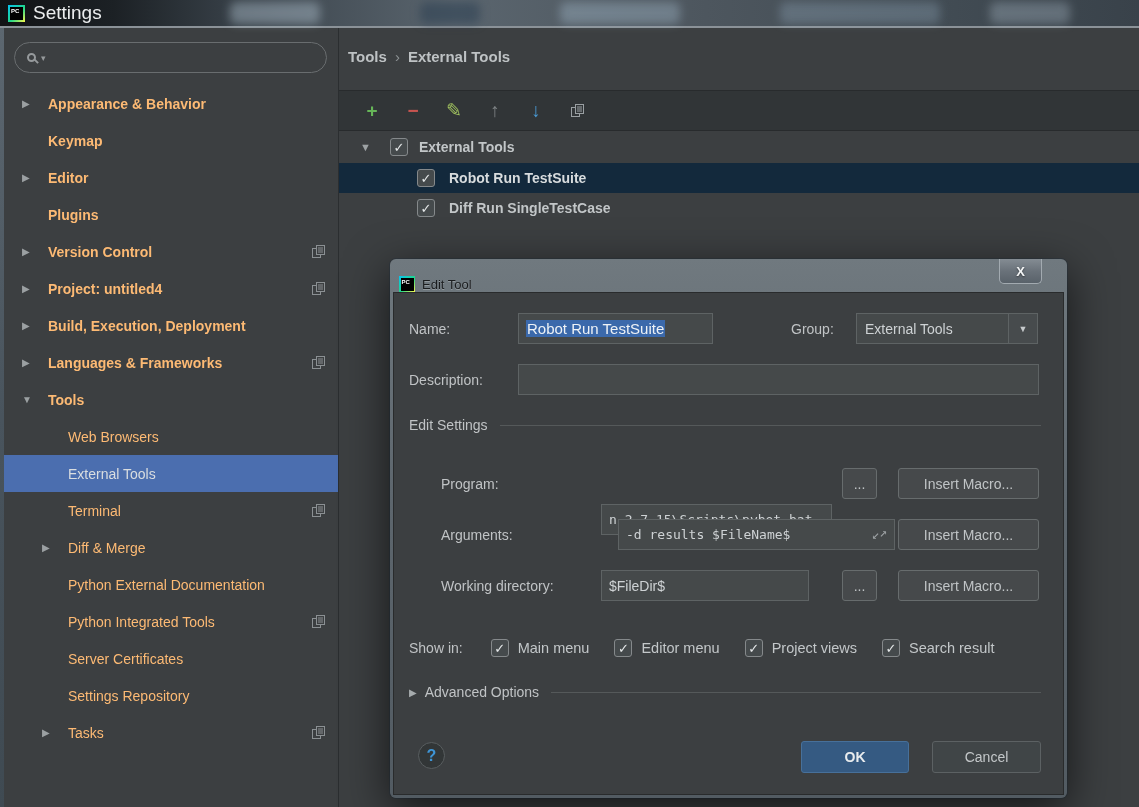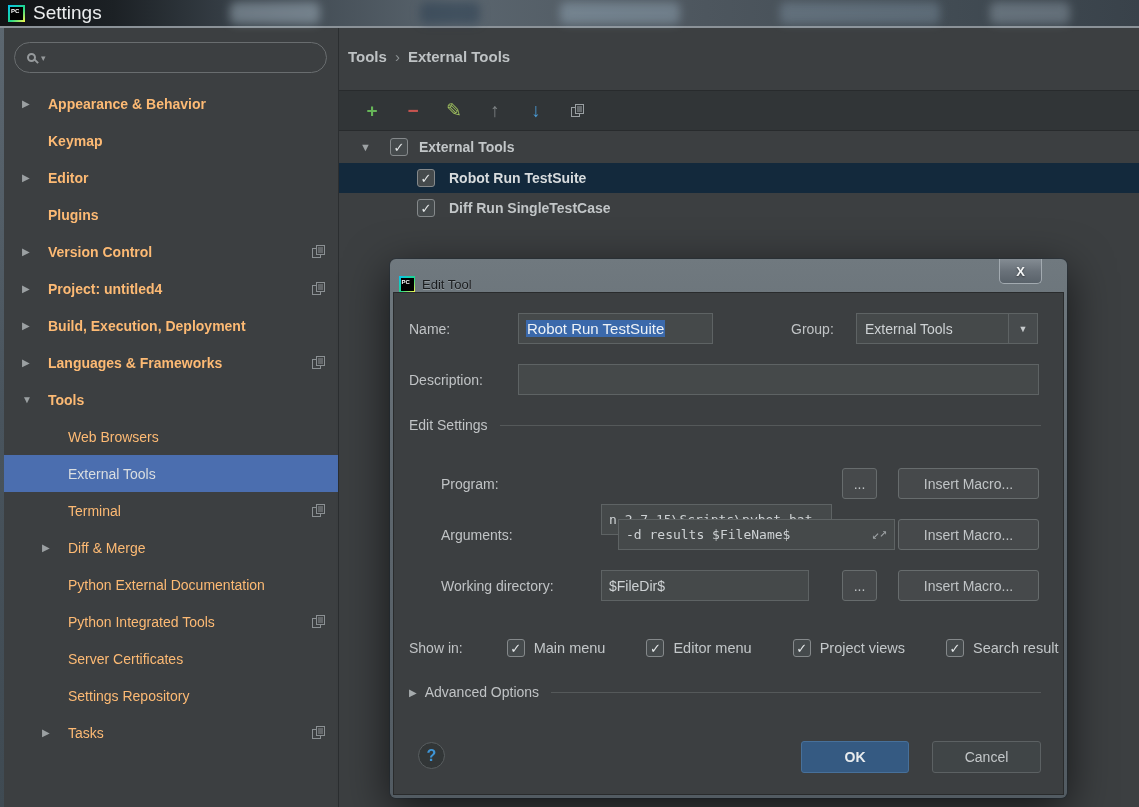--- a/index.html
+++ b/index.html
@@ -80,21 +80,21 @@
     color:#c6cacc;font-size:9px;background:#474b4d;cursor:pointer;}
   .section{position:absolute;left:15px;width:632px;top:122px;height:20px;display:flex;align-items:center;gap:12px;}
   .section .stitle{color:#c0c3c5;font-size:14px;white-space:nowrap;}
   .section .sline,.advline{flex:1;border-top:1px solid #55595a;height:0;}
   .btn{position:absolute;height:32px;background:#46494b;border:1px solid #676c6d;border-radius:3px;
     color:#c0c4c6;font-size:14px;display:flex;align-items:center;justify-content:center;cursor:pointer;}
   .expand-ic{margin-left:auto;color:#9ea3a5;font-size:13px;position:relative;width:14px;height:14px;}
   .expand-ic i{position:absolute;font-style:normal;line-height:1;}
   .expand-ic i:first-child{right:0;top:-2px;}
   .expand-ic i:last-child{left:-1px;bottom:-2px;transform:rotate(180deg);}
-  .showin{position:absolute;left:15px;top:342px;height:26px;display:flex;align-items:center;gap:41px;}
+  .showin{position:absolute;left:15px;top:342px;height:26px;display:flex;align-items:center;gap:25px;}
   .showin .grp{display:flex;align-items:center;gap:9px;}
   .showin .cb{width:18px;height:18px;}
   .showin .olabel{color:#c3c7c9;font-size:14.5px;white-space:nowrap;}
   .showin .dlabel2{color:#c0c3c5;font-size:14px;margin-right:3px;}
   .adv{position:absolute;left:15px;top:390px;width:632px;height:18px;display:flex;align-items:center;gap:8px;cursor:pointer;}
   .adv .atri{color:#a6abad;font-size:10px;}
   .adv .alabel{color:#c0c3c5;font-size:14px;white-space:nowrap;margin-right:4px;}
   .help{position:absolute;left:24px;top:449px;width:27px;height:27px;border-radius:50%;
     background:#323637;border:1px solid #595e60;color:#3e95d6;font-size:16px;font-weight:700;
     display:flex;align-items:center;justify-content:center;cursor:pointer;}

